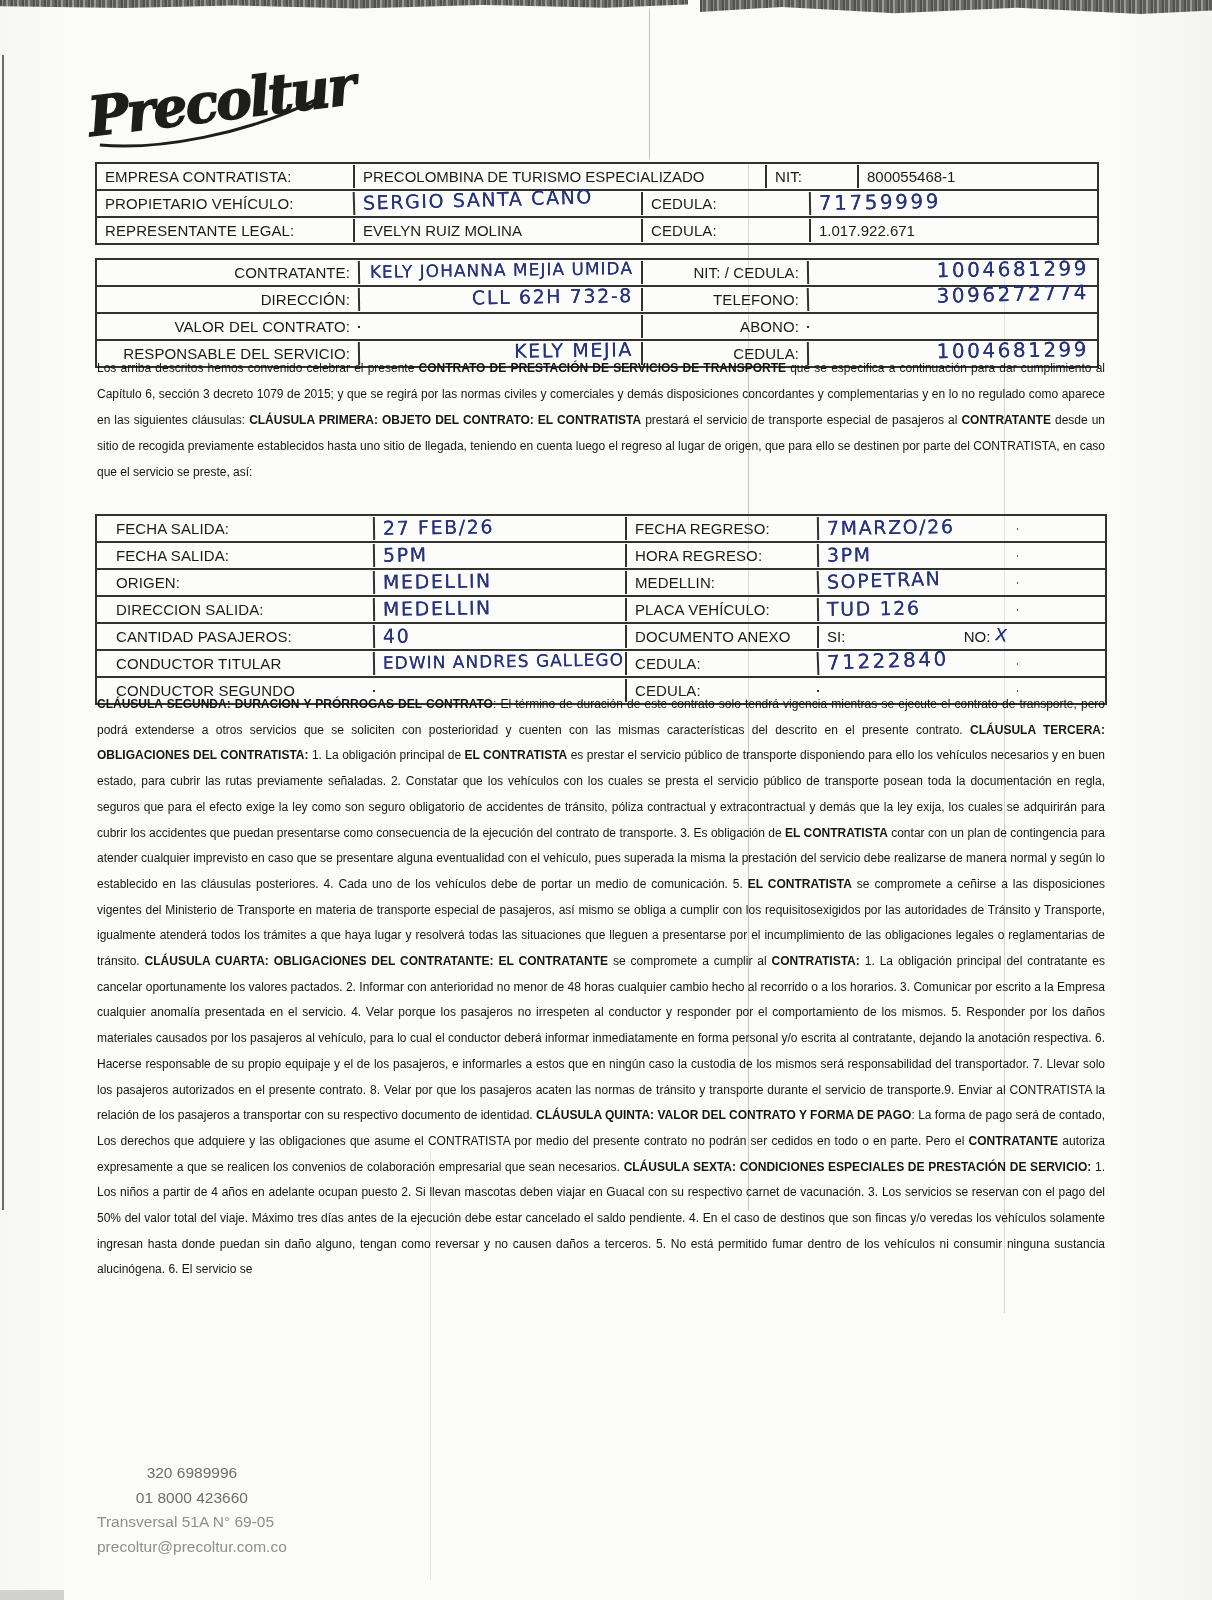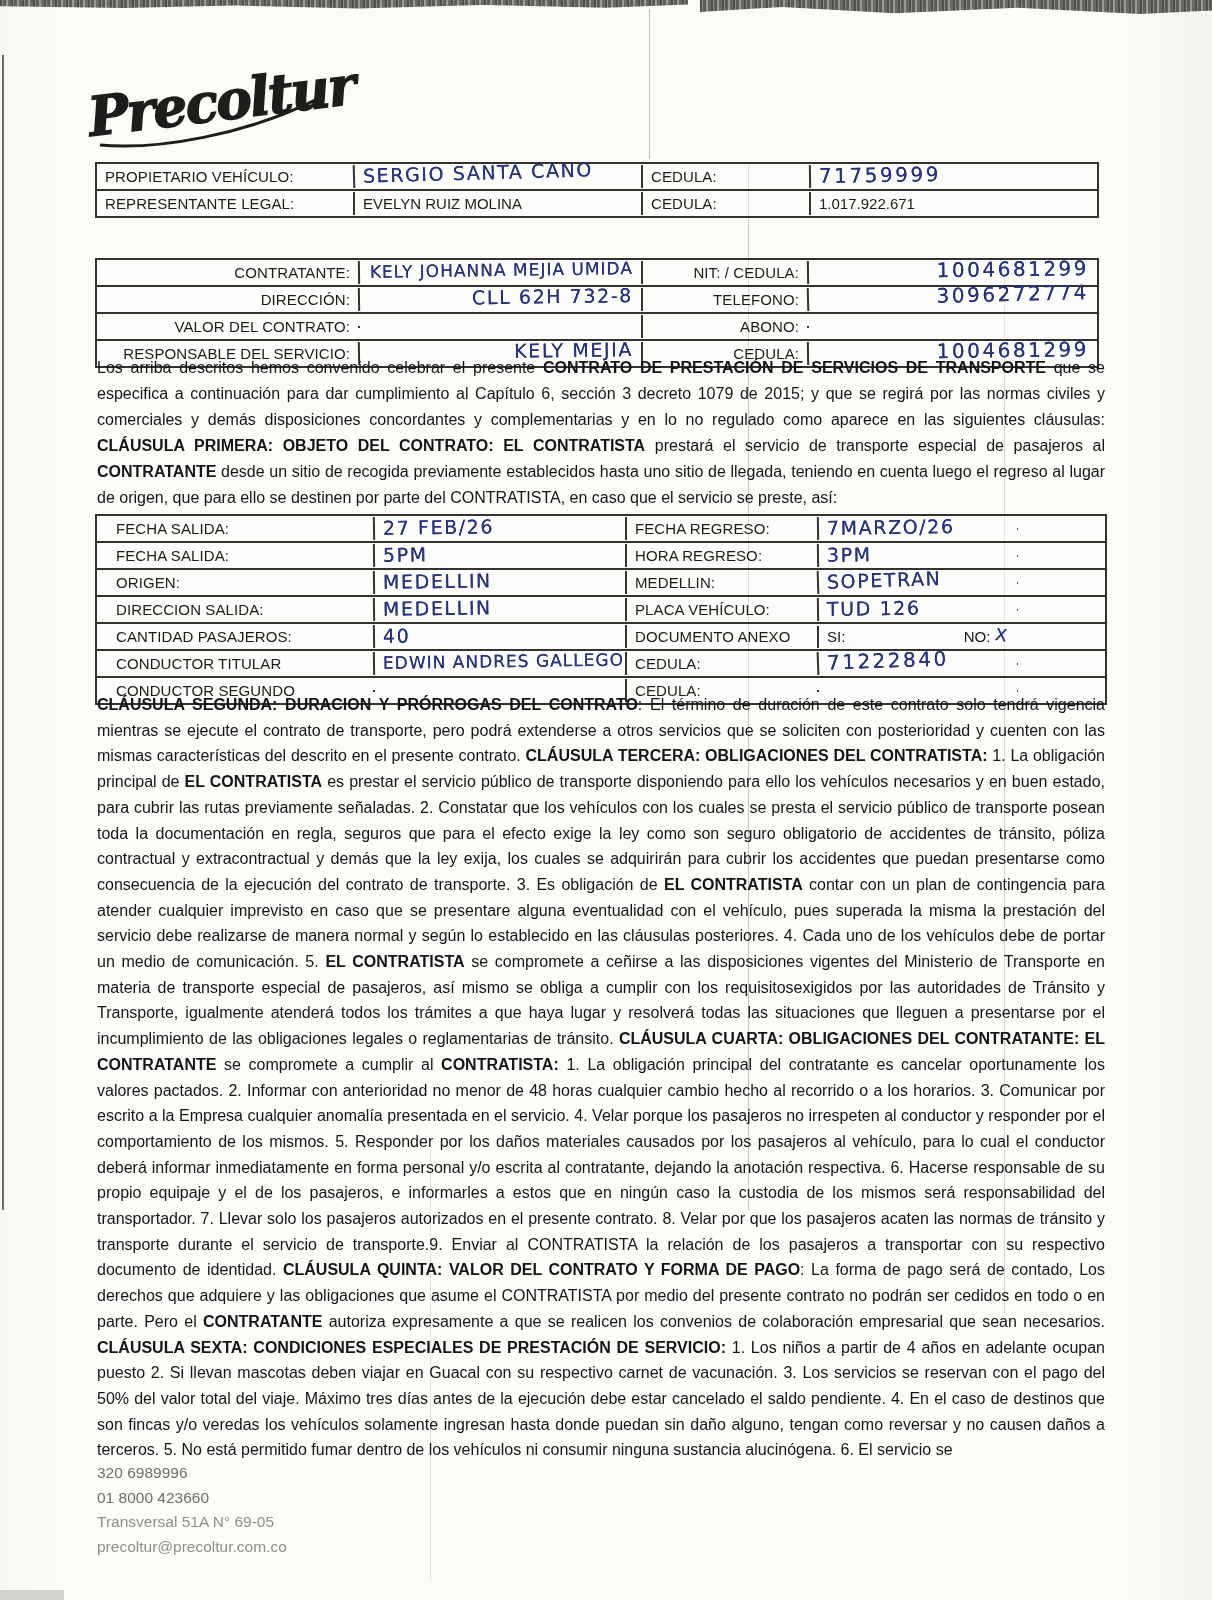--- a/index.html
+++ b/index.html
@@ -62,28 +62,28 @@
     white-space:nowrap;
     text-shadow:0 0 .5px #26337f;
     transform:rotate(-.8deg);
     transform-origin:left center;
     z-index:3;
   }
   .hand.num{font-size:20px;letter-spacing:2.5px;}
   .xmark{display:inline-block;margin-left:4px;font-size:17px;transform:rotate(8deg) translateY(-3px);}
 
   
-  .para{position:absolute;left:97px;width:1008px;text-align:justify;font-size:16px;color:#151518;}
+  .para{position:absolute;left:97px;width:1008px;text-align:justify;font-size:12px;color:#151518;}
   #para1{top:355px;line-height:26px;}
   #para2{top:692px;line-height:25.7px;}
   .para b{font-weight:bold;}
 
   
   #footer{position:absolute;left:97px;top:1461px;font-size:15.5px;line-height:24.5px;}
-  #footer .f-dark{color:#6f6f68;}
+  #footer .f-dark{color:#6f6f68;text-align:center;}
   #footer .f-light{color:#8f8f88;}
 </style>
 </head>
 <body>
 
 <div id="page">
 
   <div class="scan-band" id="band1"></div>
   <div class="scan-band" id="band2"></div>
   <div id="edge-left"></div>
@@ -96,20 +96,26 @@
   <div id="logo">
     <svg width="290" height="92" viewBox="0 0 290 92">
       <g transform="rotate(-7 40 60)">
         <text x="6" y="64" font-family="DejaVu Serif, serif" font-size="54" font-style="italic" font-weight="bold" letter-spacing="-2" fill="#1d1d1b" stroke="#1d1d1b" stroke-width="1.4">Precoltur</text>
         <path d="M14 74 C 70 86, 160 82, 238 54" stroke="#1d1d1b" stroke-width="3" fill="none"></path>
       </g>
     </svg>
   </div>
 
   <div class="tbl" id="t1">
+    <div class="t-row">
+      <div class="cell lbl">EMPRESA CONTRATISTA:</div>
+      <div class="cell">PRECOLOMBINA DE TURISMO ESPECIALIZADO</div>
+      <div class="cell lbl">NIT:</div>
+      <div class="cell">800055468-1</div>
+    </div>
     <div class="t-row alt">
       <div class="cell lbl">PROPIETARIO VEHÍCULO:</div>
       <div class="cell hand" style="transform:rotate(-1.6deg)">SERGIO SANTA CANO</div>
       <div class="cell lbl">CEDULA:</div>
       <div class="cell hand num">71759999</div>
     </div>
     <div class="t-row alt">
       <div class="cell lbl">REPRESENTANTE LEGAL:</div>
       <div class="cell">EVELYN RUIZ MOLINA</div>
       <div class="cell lbl">CEDULA:</div>

